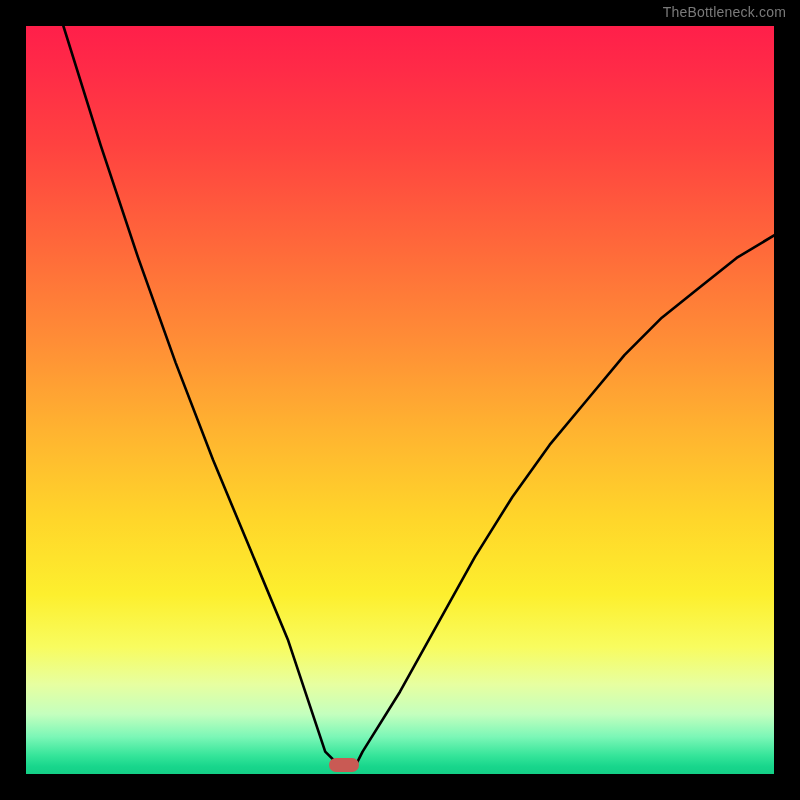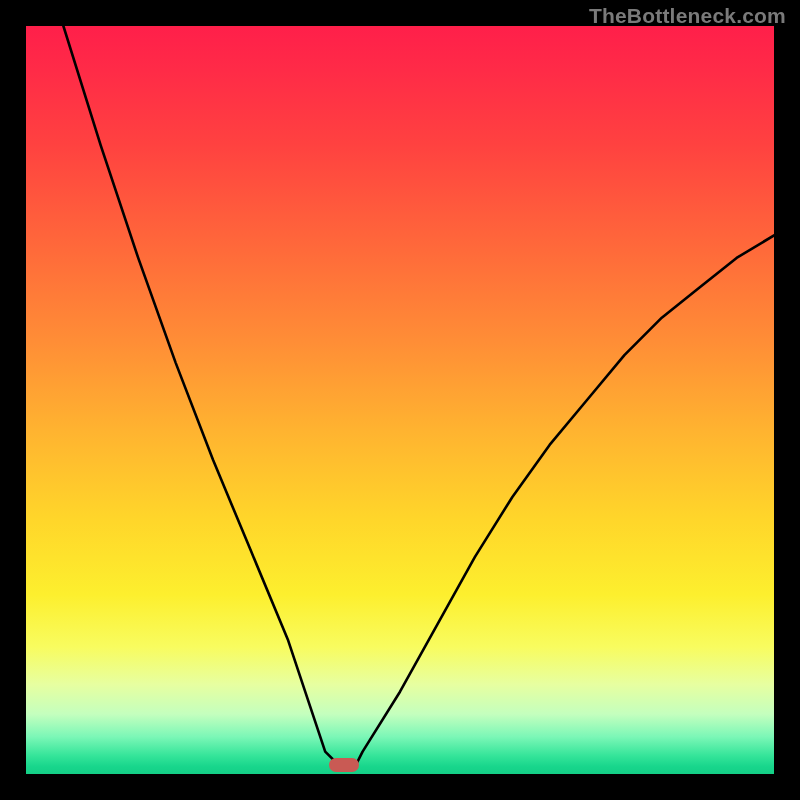--- a/index.html
+++ b/index.html
@@ -15,22 +15,22 @@
     position: relative;
     width: 800px;
     height: 800px;
     background: #000;
   }
   .watermark {
     position: absolute;
     top: 4px;
     right: 14px;
     color: #7a7a7a;
-    font-size: 21px;
-    font-weight: 700;
+    font-size: 14px;
+    font-weight: 400;
     letter-spacing: 0.2px;
     z-index: 5;
   }
   .plot {
     position: absolute;
     left: 26px;
     top: 26px;
     width: 748px;
     height: 748px;
     overflow: hidden;

